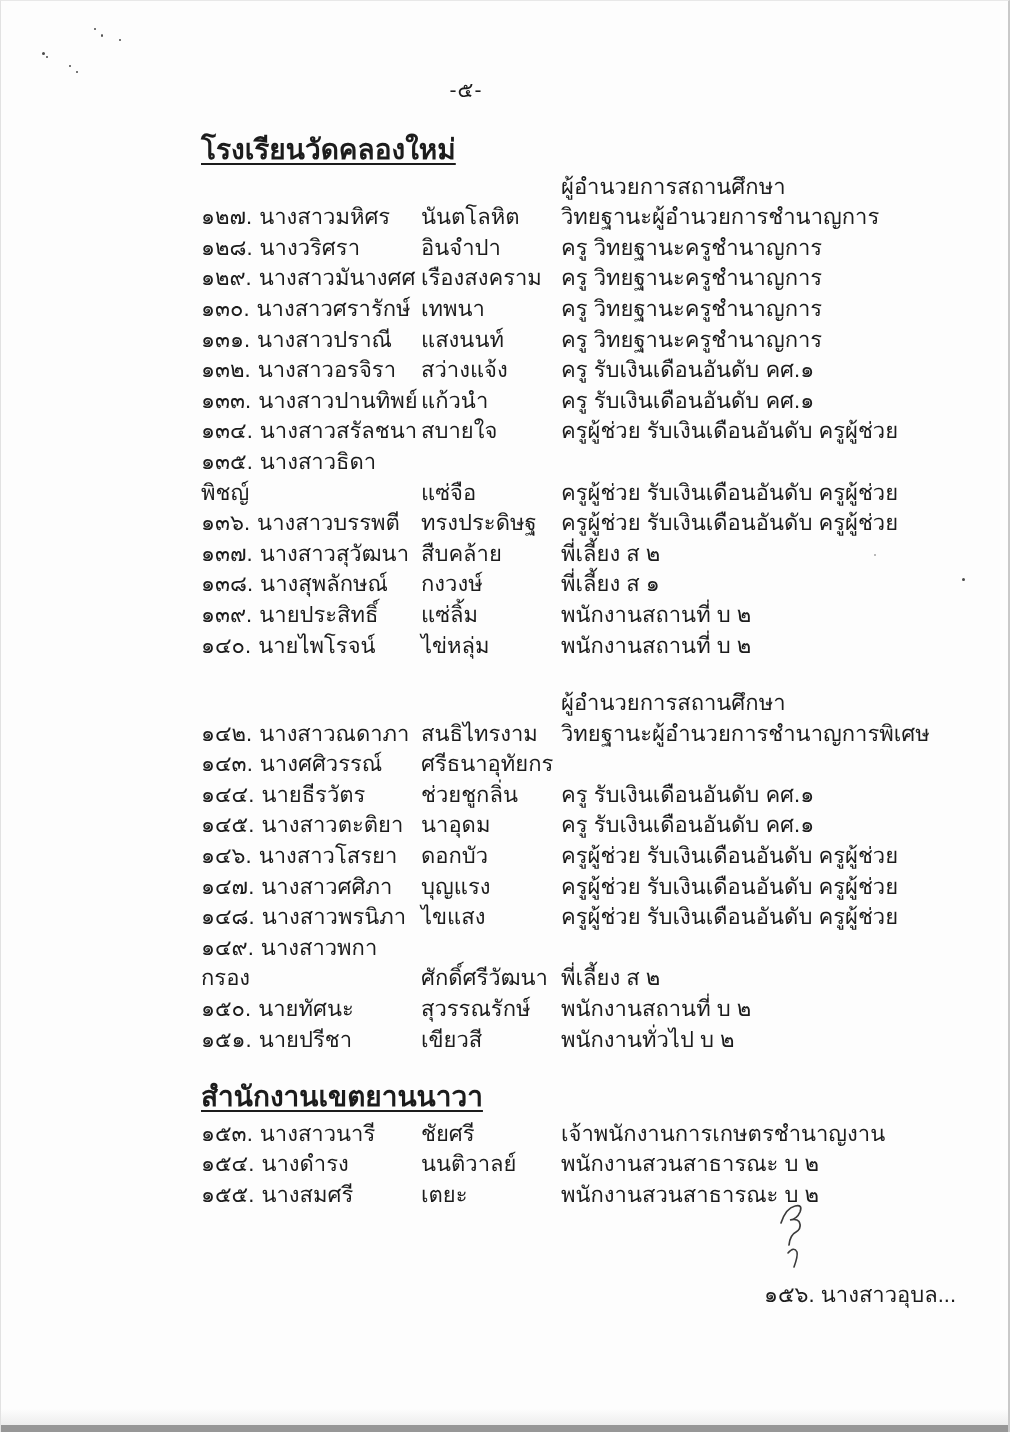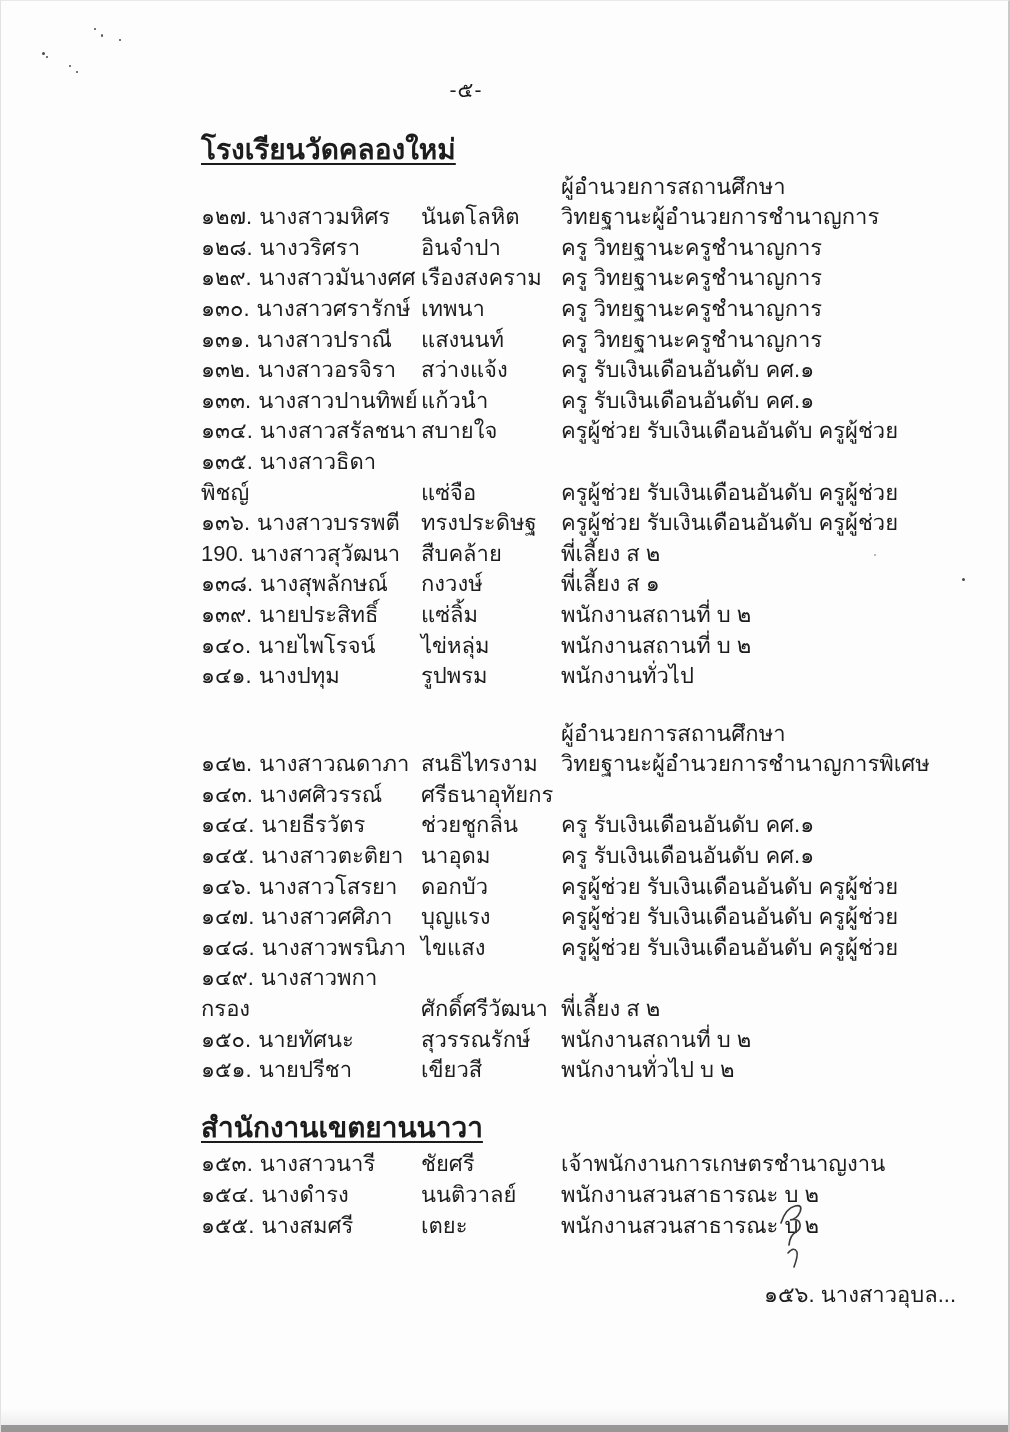--- a/index.html
+++ b/index.html
@@ -149,21 +149,21 @@
   <div class="row">
     <div class="cell c1"><span class="no">๑๓๖.</span><span class="fname">นางสาวบรรพตี</span></div>
     <div class="cell c2">ทรงประดิษฐ</div>
     <div class="cell c3">
       <div class="pos1">ครูผู้ช่วย รับเงินเดือนอันดับ ครูผู้ช่วย</div>
 
     </div>
   </div>
 
   <div class="row">
-    <div class="cell c1"><span class="no">190.</span><span class="fname">นางสาวสุวัฒนา</span></div>
+    <div class="cell c1"><span class="no">๑๓๗.</span><span class="fname">นางสาวสุวัฒนา</span></div>
     <div class="cell c2">สืบคล้าย</div>
     <div class="cell c3">
       <div class="pos1">พี่เลี้ยง ส ๒</div>
 
     </div>
   </div>
 
   <div class="row">
     <div class="cell c1"><span class="no">๑๓๘.</span><span class="fname">นางสุพลักษณ์</span></div>
     <div class="cell c2">กงวงษ์</div>
@@ -184,28 +184,20 @@
 
   <div class="row">
     <div class="cell c1"><span class="no">๑๔๐.</span><span class="fname">นายไพโรจน์</span></div>
     <div class="cell c2">ไข่หลุ่ม</div>
     <div class="cell c3">
       <div class="pos1">พนักงานสถานที่ บ ๒</div>
 
     </div>
   </div>
 
-  <div class="row">
-    <div class="cell c1"><span class="no">๑๔๑.</span><span class="fname">นางปทุม</span></div>
-    <div class="cell c2">รูปพรม</div>
-    <div class="cell c3">
-      <div class="pos1">พนักงานทั่วไป</div>
-
-    </div>
-  </div>
 </div>
   </section>
 
   <section class="section">
     <div class="rows">
   <div class="row">
     <div class="cell c1"><span class="no">๑๔๒.</span><span class="fname">นางสาวณดาภา</span></div>
     <div class="cell c2">สนธิไทรงาม</div>
     <div class="cell c3">
       <div class="pos1">ผู้อำนวยการสถานศึกษา</div>

